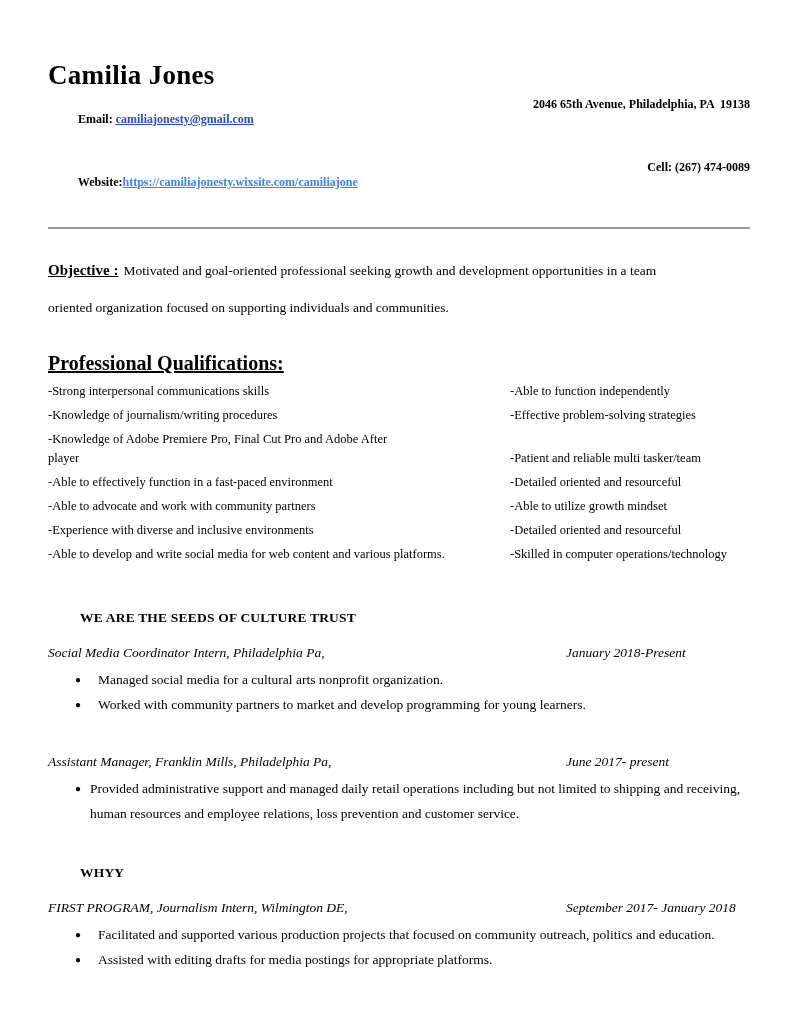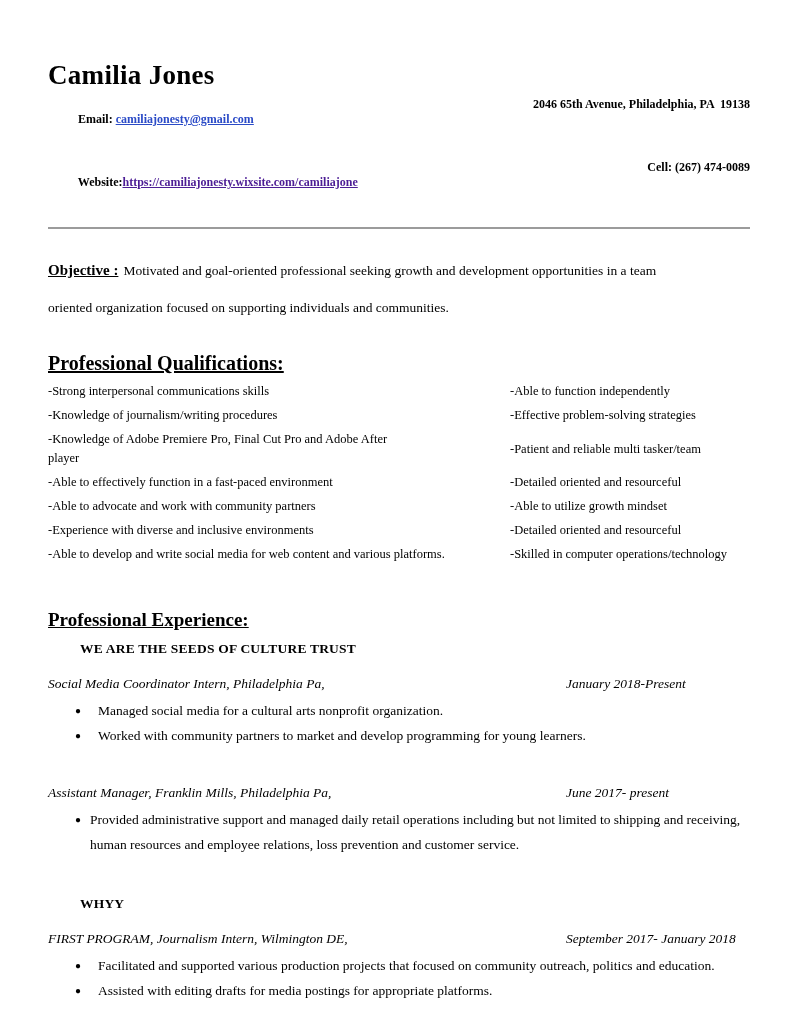--- a/index.html
+++ b/index.html
@@ -55,21 +55,21 @@
     font-size: 13.5px;
     line-height: 37px;
     white-space: pre-wrap;
   }
   .objective .section-heading { font-size: 15px; margin-right: 5px; }
 
   
   .qualifications { margin-top: 26px; }
   .qualifications .section-heading { font-size: 20px; display: inline-block; }
   .qual-grid { margin-top: 7px; }
-  .qual-row { display: flex; align-items: center; }
+  .qual-row { display: flex; align-items: flex-end; }
   .qual-cell {
     font-size: 12.5px;
     line-height: 19px;
     margin-bottom: 5px;
     white-space: pre-wrap;
   }
   .qual-left  { width: 462px; flex: 0 0 462px; }
   .qual-right { flex: 1; }
 
   
@@ -127,21 +127,21 @@
 
       <div class="contact-row first">
         <div>
           <span>Email: </span><span class="doc-link" style="color: rgb(43, 75, 199);">camiliajonesty@gmail.com</span>
         </div>
         <div>2046 65th Avenue, Philadelphia, PA  19138</div>
       </div>
 
       <div class="contact-row second">
         <div>
-          <span>Website:</span><span class="doc-link" style="color: #4c1d95;">https://camiliajonesty.wixsite.com/camiliajone</span>
+          <span>Website:</span><span class="doc-link" style="color: #3b82f6;">https://camiliajonesty.wixsite.com/camiliajone</span>
         </div>
         <div>Cell: (267) 474-0089</div>
       </div>
 
       <hr class="rule">
     </div>
 
     <div class="objective">
       <p><span class="section-heading">Objective :</span><span>Motivated and goal-oriented professional seeking growth and development opportunities in a team
 oriented organization focused on supporting individuals and communities.</span></p>
@@ -176,21 +176,20 @@
           <div class="qual-cell qual-right">-Detailed oriented and resourceful</div>
         </div>
         <div class="qual-row">
           <div class="qual-cell qual-left">-Able to develop and write social media for web content and various platforms.</div>
           <div class="qual-cell qual-right">-Skilled in computer operations/technology</div>
         </div>
       </div>
     </div>
 
     <div class="experience">
-      <div class="section-heading">Professional Experience:</div>
 
       <div class="job first">
         <div class="company">WE ARE THE SEEDS OF CULTURE TRUST</div>
         <div class="role-line">
           <span>Social Media Coordinator Intern, Philadelphia Pa,</span>
           <span class="job-date">January 2018-Present</span>
         </div>
         <ul class="bullets">
           <li>Managed social media for a cultural arts nonprofit organization.</li>
           <li>Worked with community partners to market and develop programming for young learners.</li>

